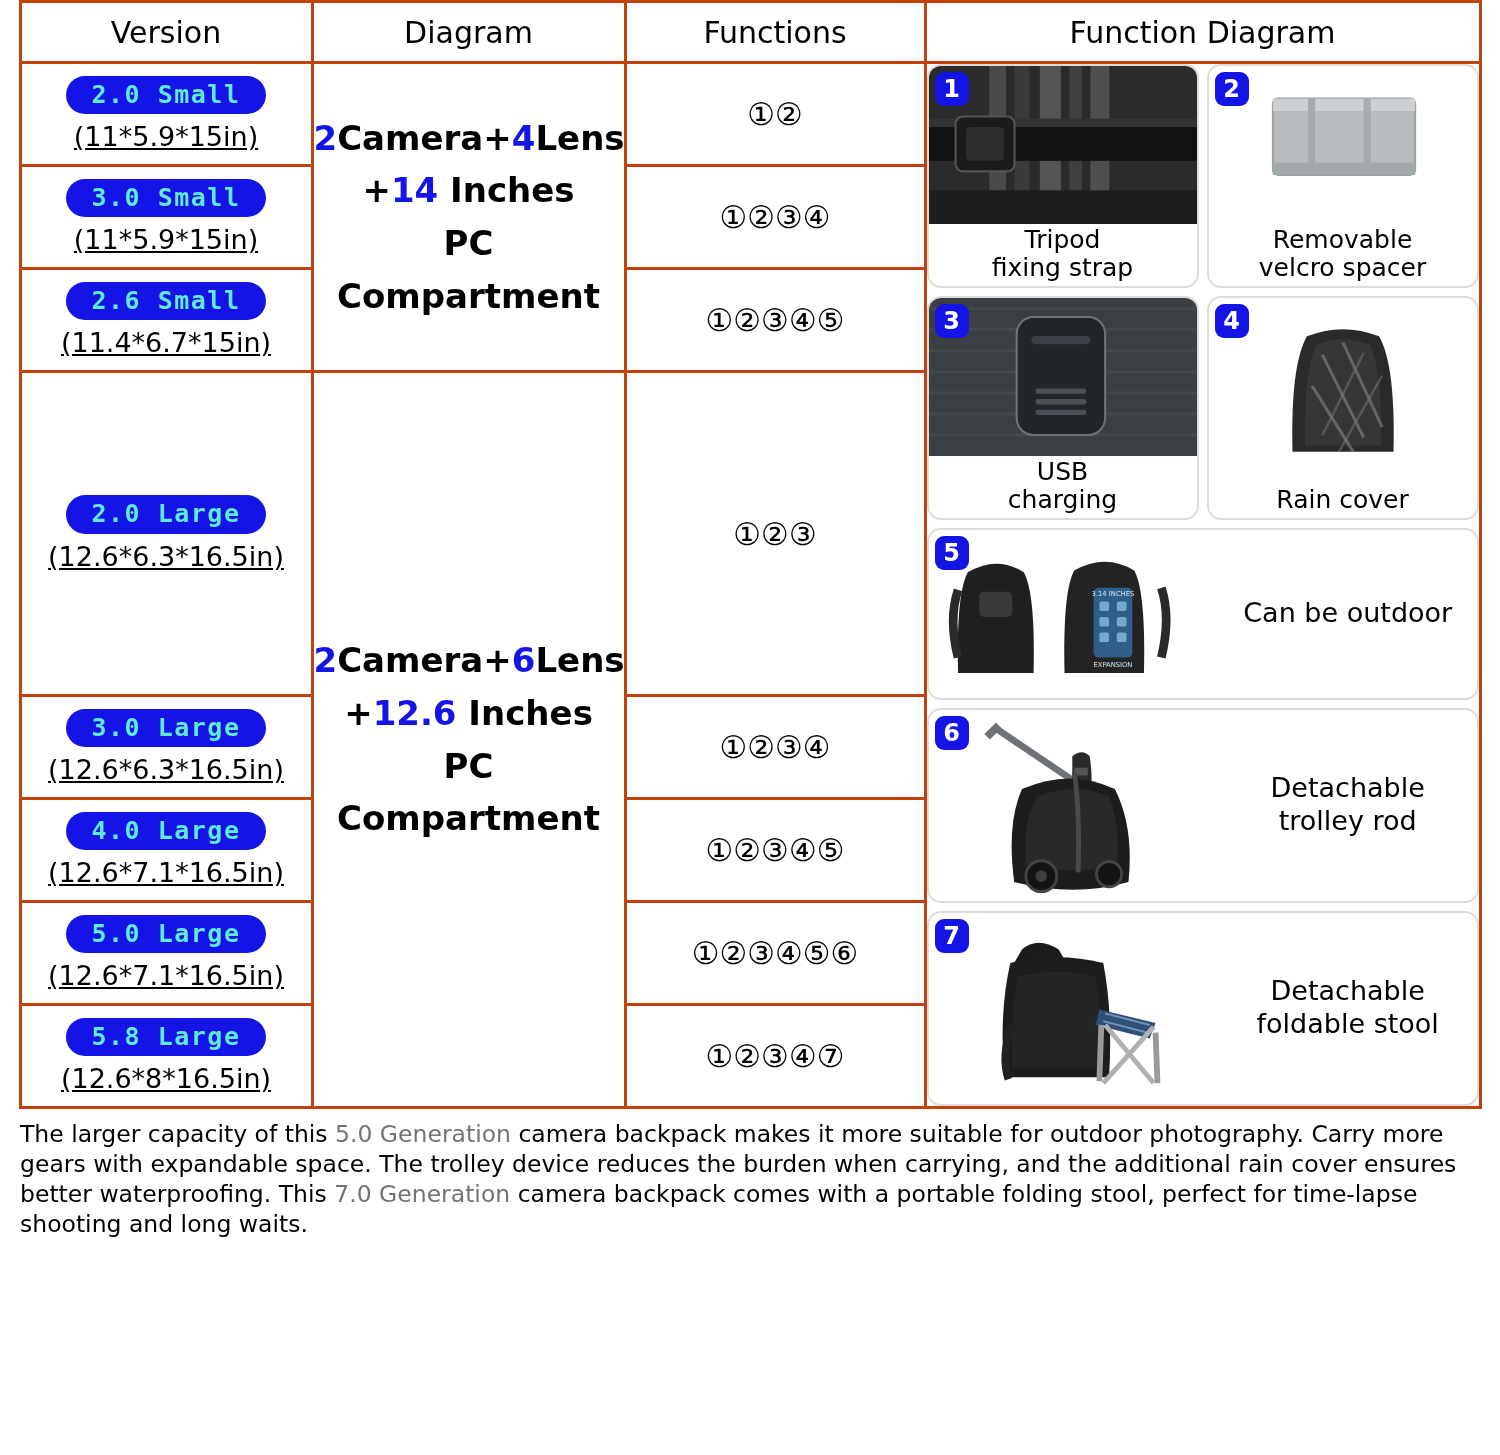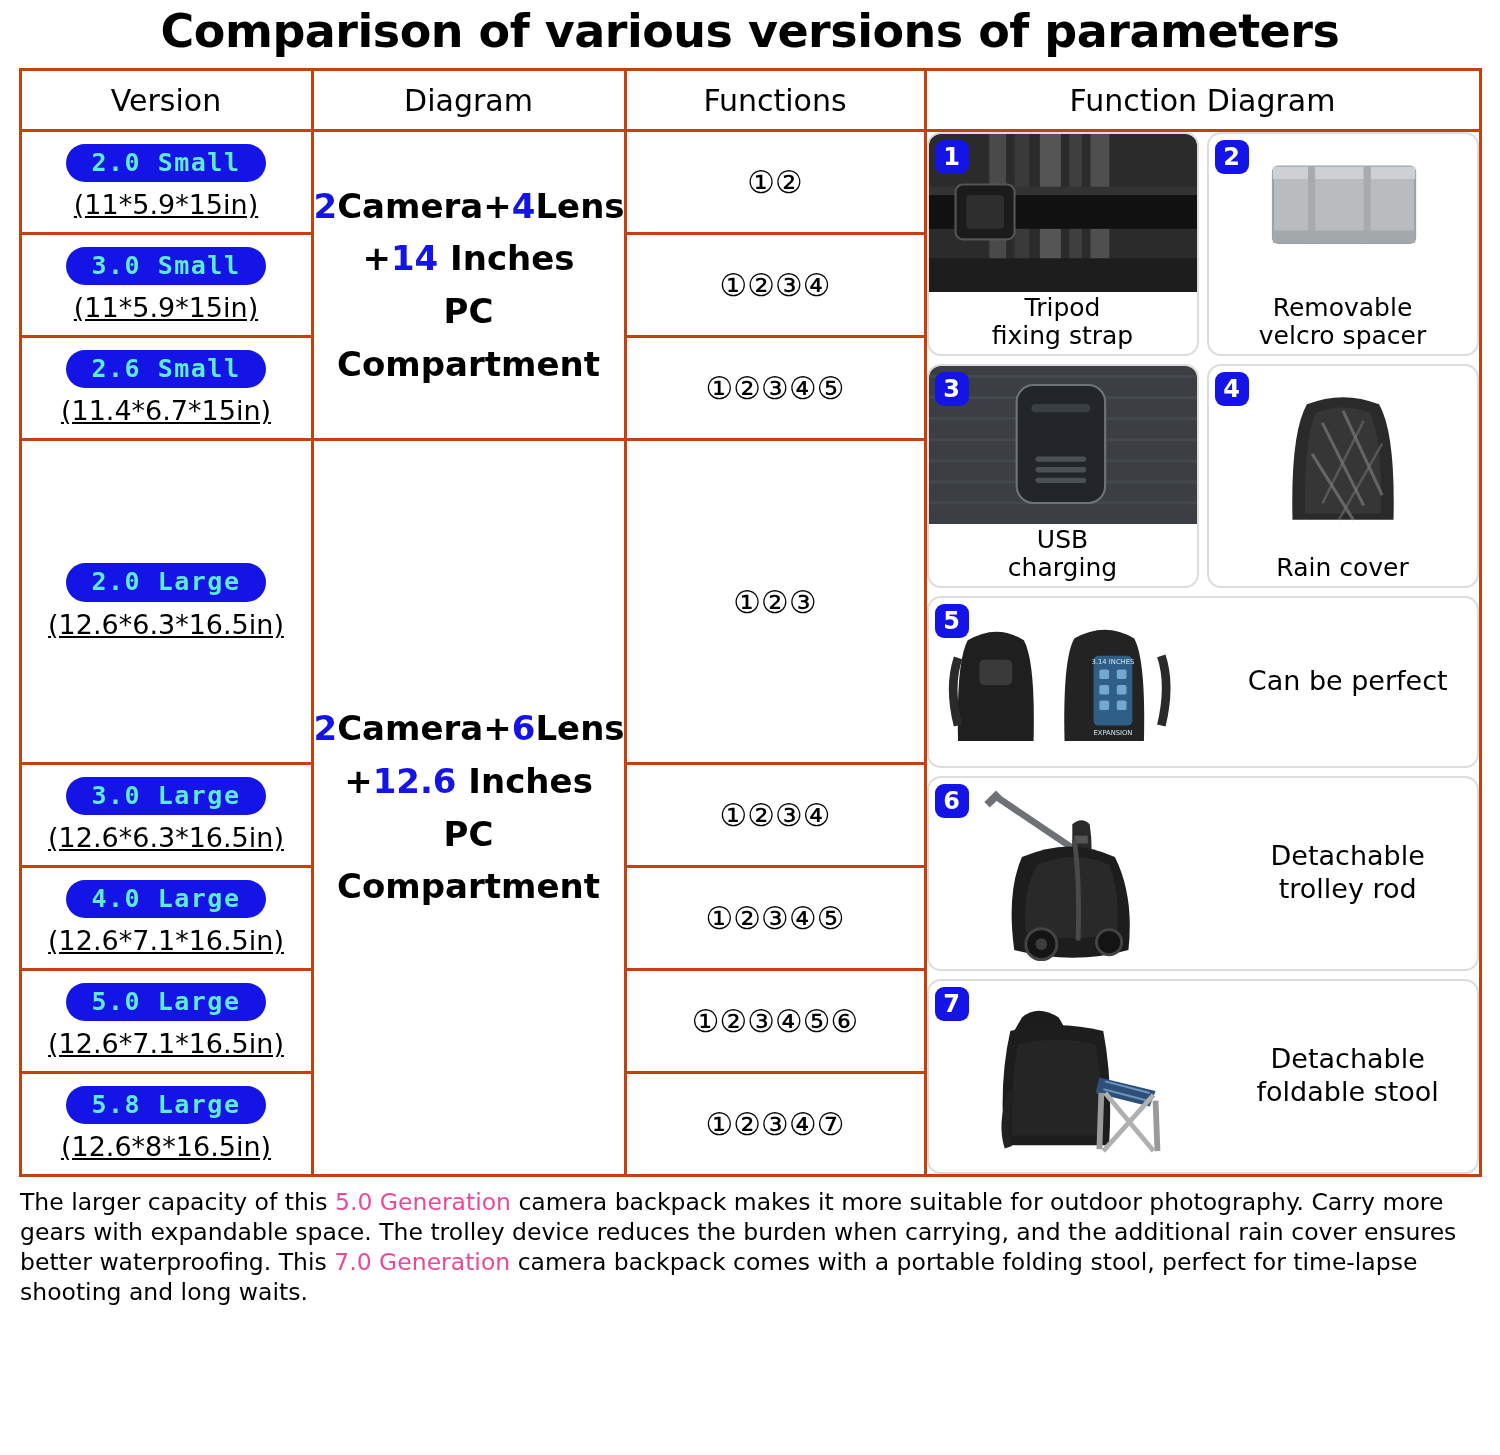--- a/index.html
+++ b/index.html
@@ -159,28 +159,27 @@
     line-height: 1.2;
   }
   .card.wide.tall { height: 195px; }
   .footer {
     width: 1460px;
     margin: 10px auto 0 auto;
     font-size: 23.5px;
     line-height: 1.28;
     font-family: "DejaVu Sans", sans-serif;
   }
-  .footer .bl { color: #ec4899; }
+  .footer .bl { color: #737373; }
 </style>
 </head>
 <body>
 
 <div class="page">
 
-  <div class="title">Comparison of various versions of parameters</div>
 
   <table class="cmp">
     <colgroup>
       <col style="width:292px">
       <col style="width:313px">
       <col style="width:300px">
       <col style="width:555px">
     </colgroup>
     <tbody>
         <tr>
@@ -300,21 +299,21 @@
                   <rect x="176" y="88" width="10" height="10" rx="2"></rect>
                       <rect x="194" y="88" width="10" height="10" rx="2"></rect>
                   <rect x="176" y="104" width="10" height="10" rx="2"></rect>
                       <rect x="194" y="104" width="10" height="10" rx="2"></rect>
                 </g>
                 <text x="190" y="66" font-size="7" fill="#cfe3f2" text-anchor="middle" font-family="DejaVu Sans, sans-serif">3.14 INCHES</text>
                 <text x="190" y="140" font-size="7" fill="#cfe3f2" text-anchor="middle" font-family="DejaVu Sans, sans-serif">EXPANSION</text>
                 <path d="M240 58 q10 30 0 72" stroke="#2a2a2a" stroke-width="9" fill="none"></path>
               </svg>
             </div>
-            <div class="card-label">Can be perfect</div>
+            <div class="card-label">Can be outdoor</div>
           </div>
 
           <div class="card wide tall">
             <div class="badge">6</div>
             <div class="thumb">
               <svg viewBox="0 0 300 190" preserveAspectRatio="xMidYMid meet">
                 <rect x="0" y="0" width="300" height="190" fill="#fff"></rect>
                 <path d="M70 16 L150 70" stroke="#6e7276" stroke-width="7" fill="none"></path>
                 <path d="M60 24 L72 12" stroke="#6e7276" stroke-width="8" fill="none"></path>
                 <path d="M148 44 q10 -8 18 0 q4 26 0 54 h-18 z" fill="#2a2a2a"></path>

